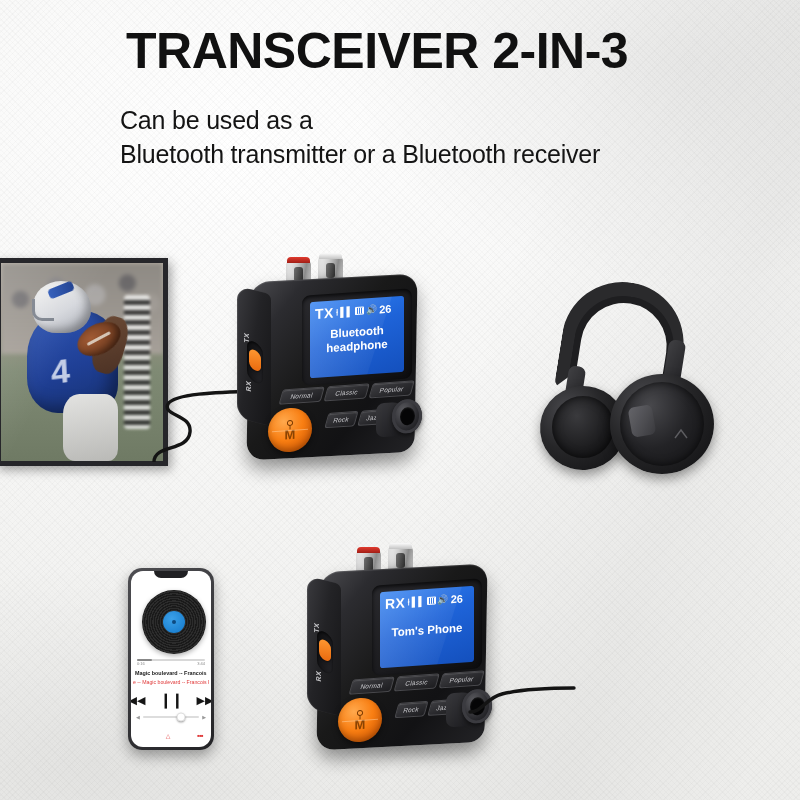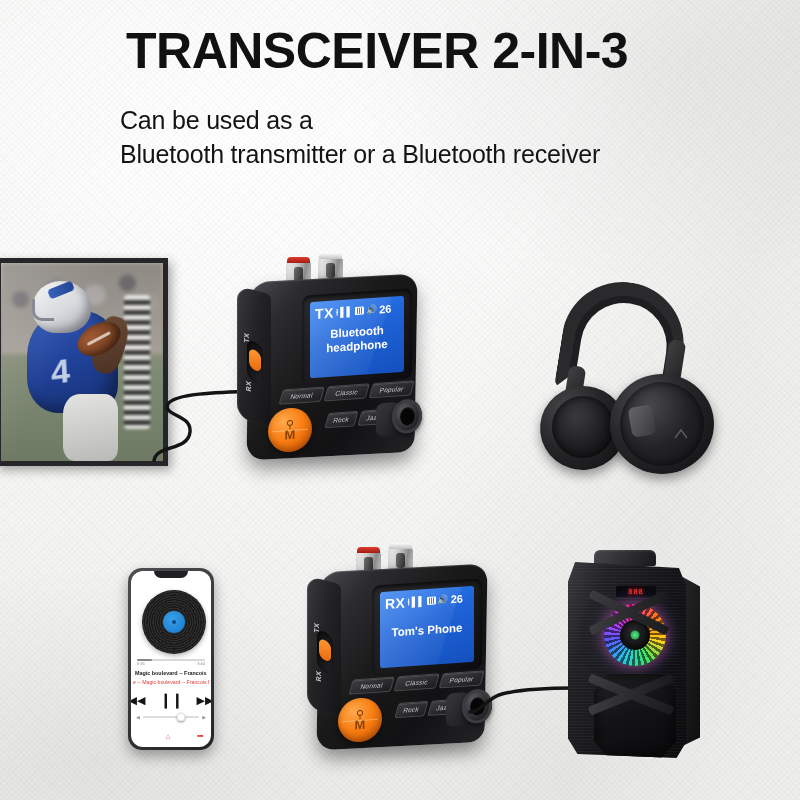--- a/index.html
+++ b/index.html
@@ -698,33 +698,14 @@
       <div class="jack-base"></div>
       <div class="jack-ring"></div>
       <div class="jack-hole"></div>
     </div>
   </div>
 
   <svg class="cable" style="left:468px; top:676px;" width="110" height="52">
     <path d="M2 36 C 14 36, 18 22, 34 18 C 54 13, 84 12, 106 12" stroke="#141414" stroke-width="3.4" fill="none" stroke-linecap="round"></path>
   </svg>
 
-  <div class="speaker">
-    <div class="spk-side"></div>
-    <div class="spk-handle"></div>
-    <div class="spk-body">
-      <div class="spk-grill"></div>
-      <div class="spk-display">888</div>
-      <div class="spk-led">
-        <div class="spk-led-rays"></div>
-        <div class="spk-led-core">
-          <div class="spk-led-dot"></div>
-        </div>
-      </div>
-      <div class="spk-woofer"></div>
-      <div class="spk-xbar xb1"></div>
-      <div class="spk-xbar xb2"></div>
-      <div class="spk-xbar xb3"></div>
-      <div class="spk-xbar xb4"></div>
-    </div>
-  </div>
 
 </div>
 
 </body></html>

